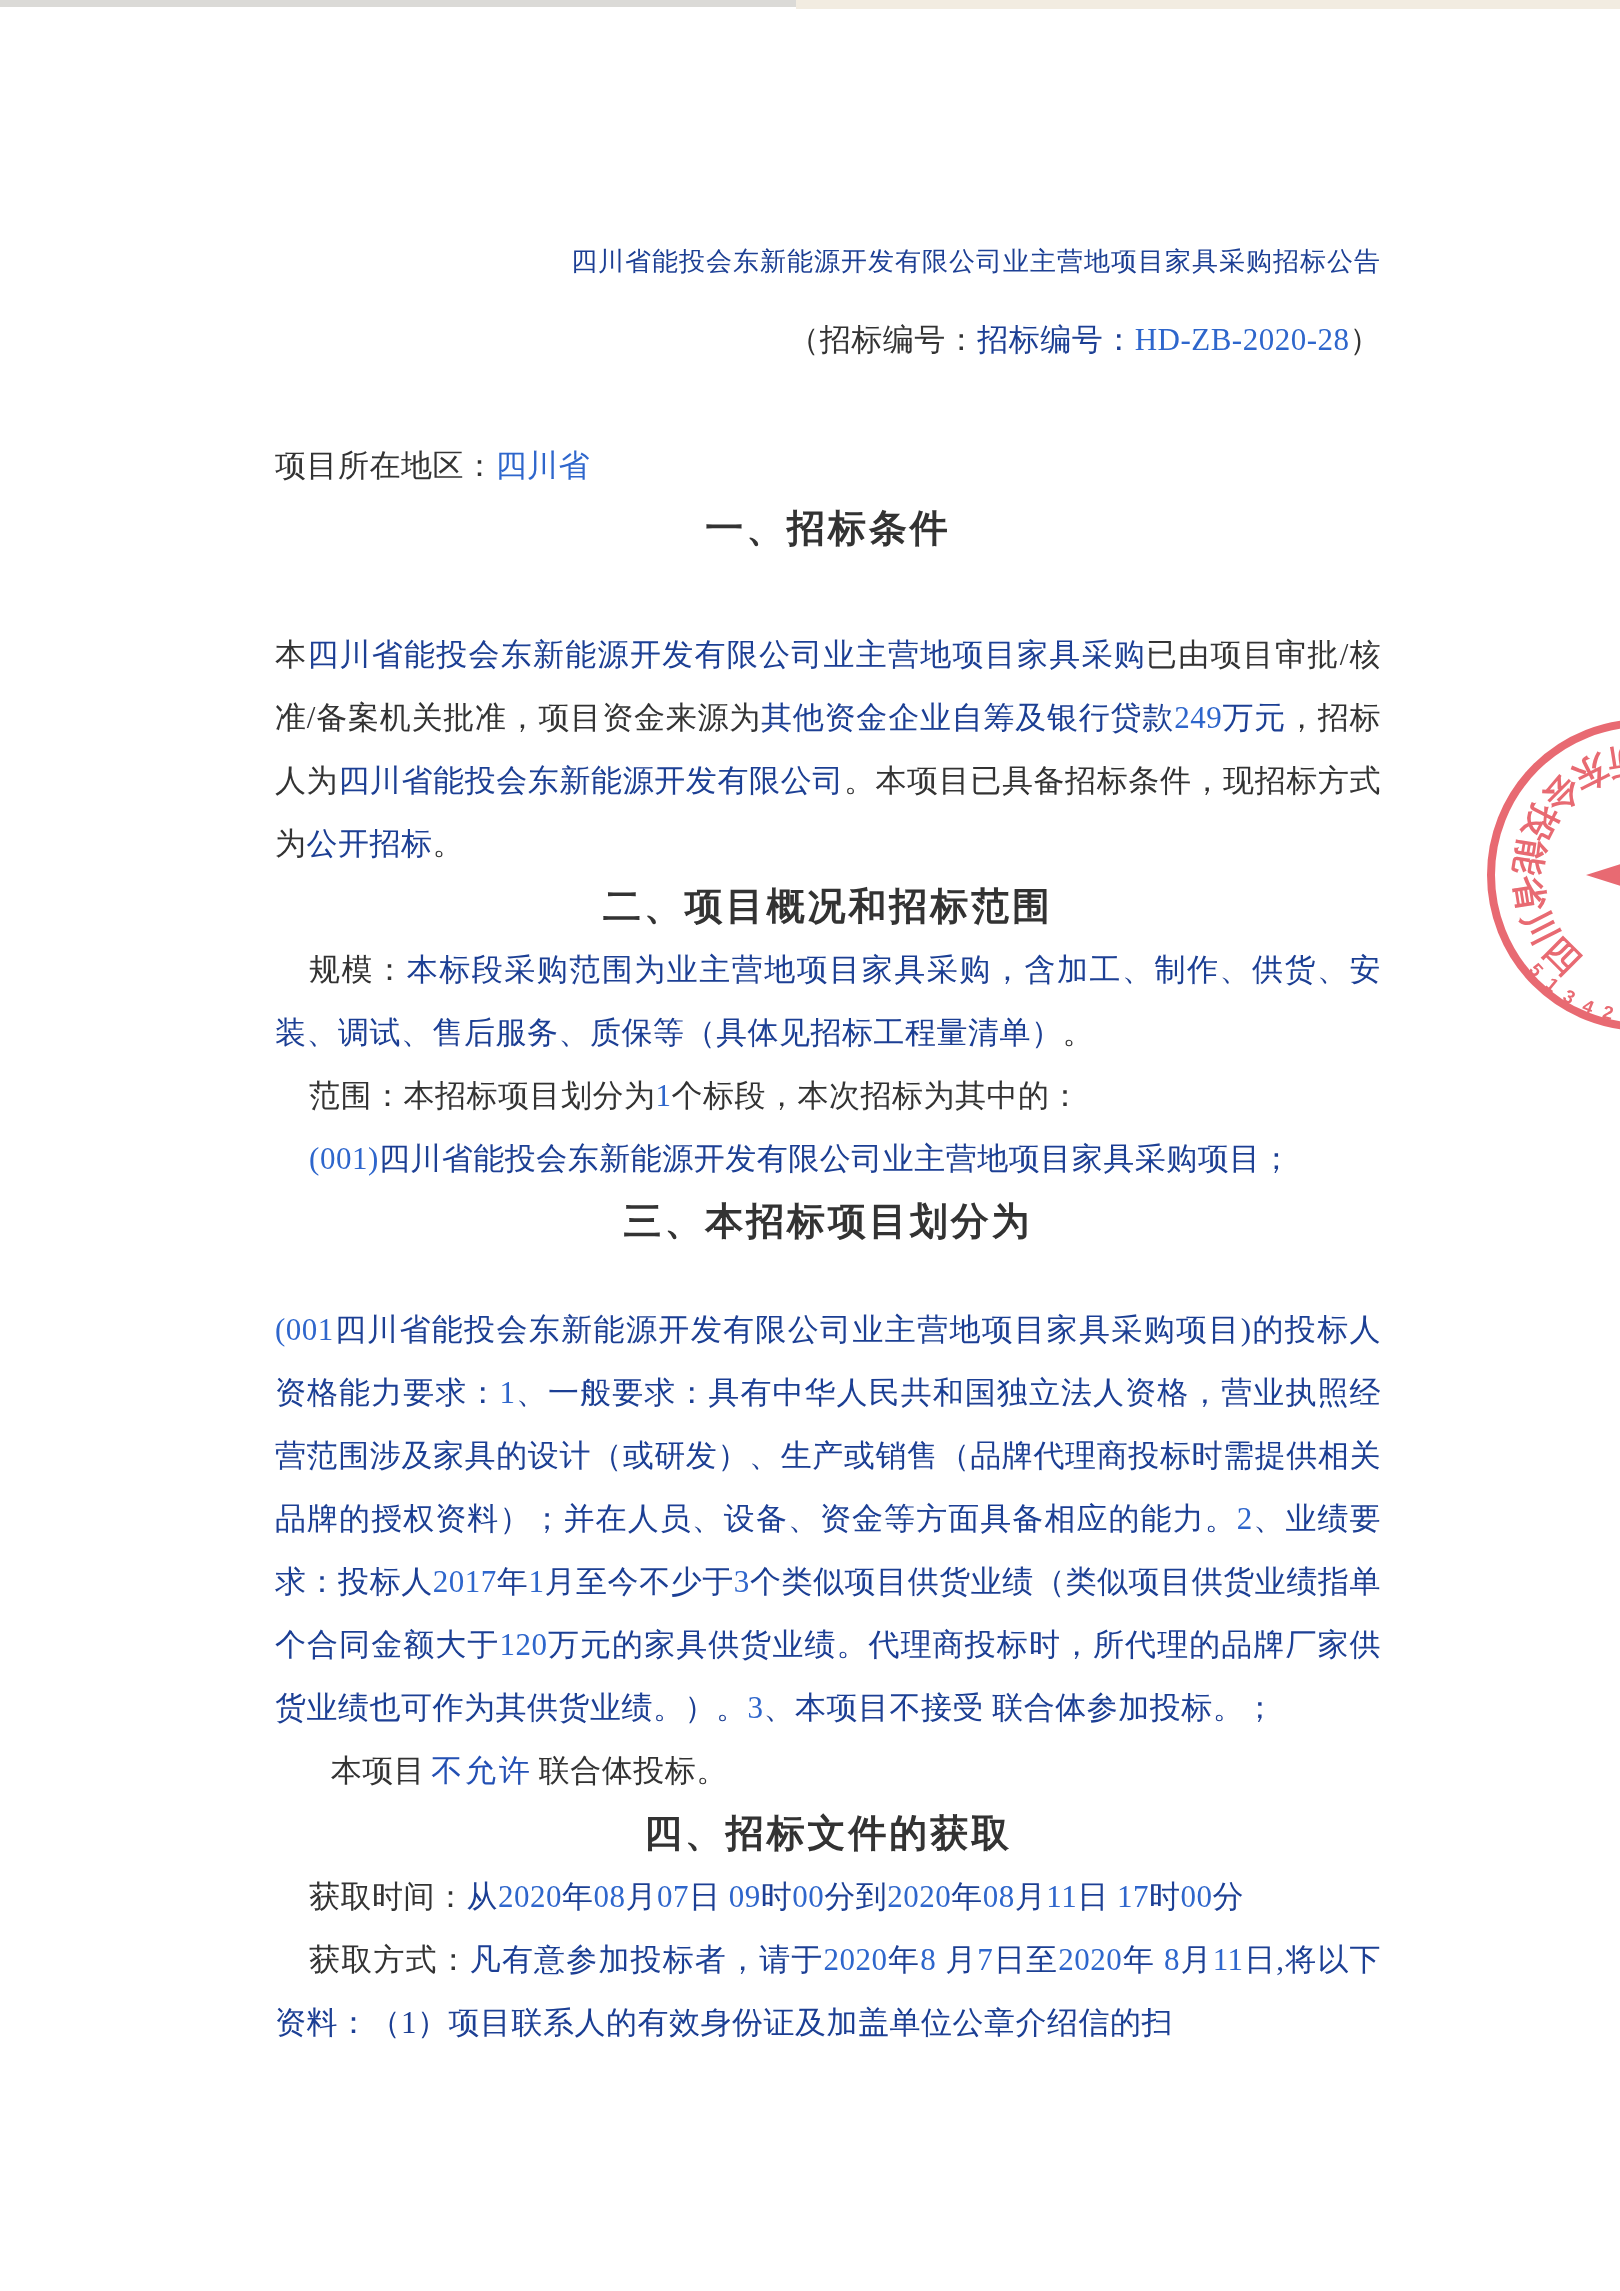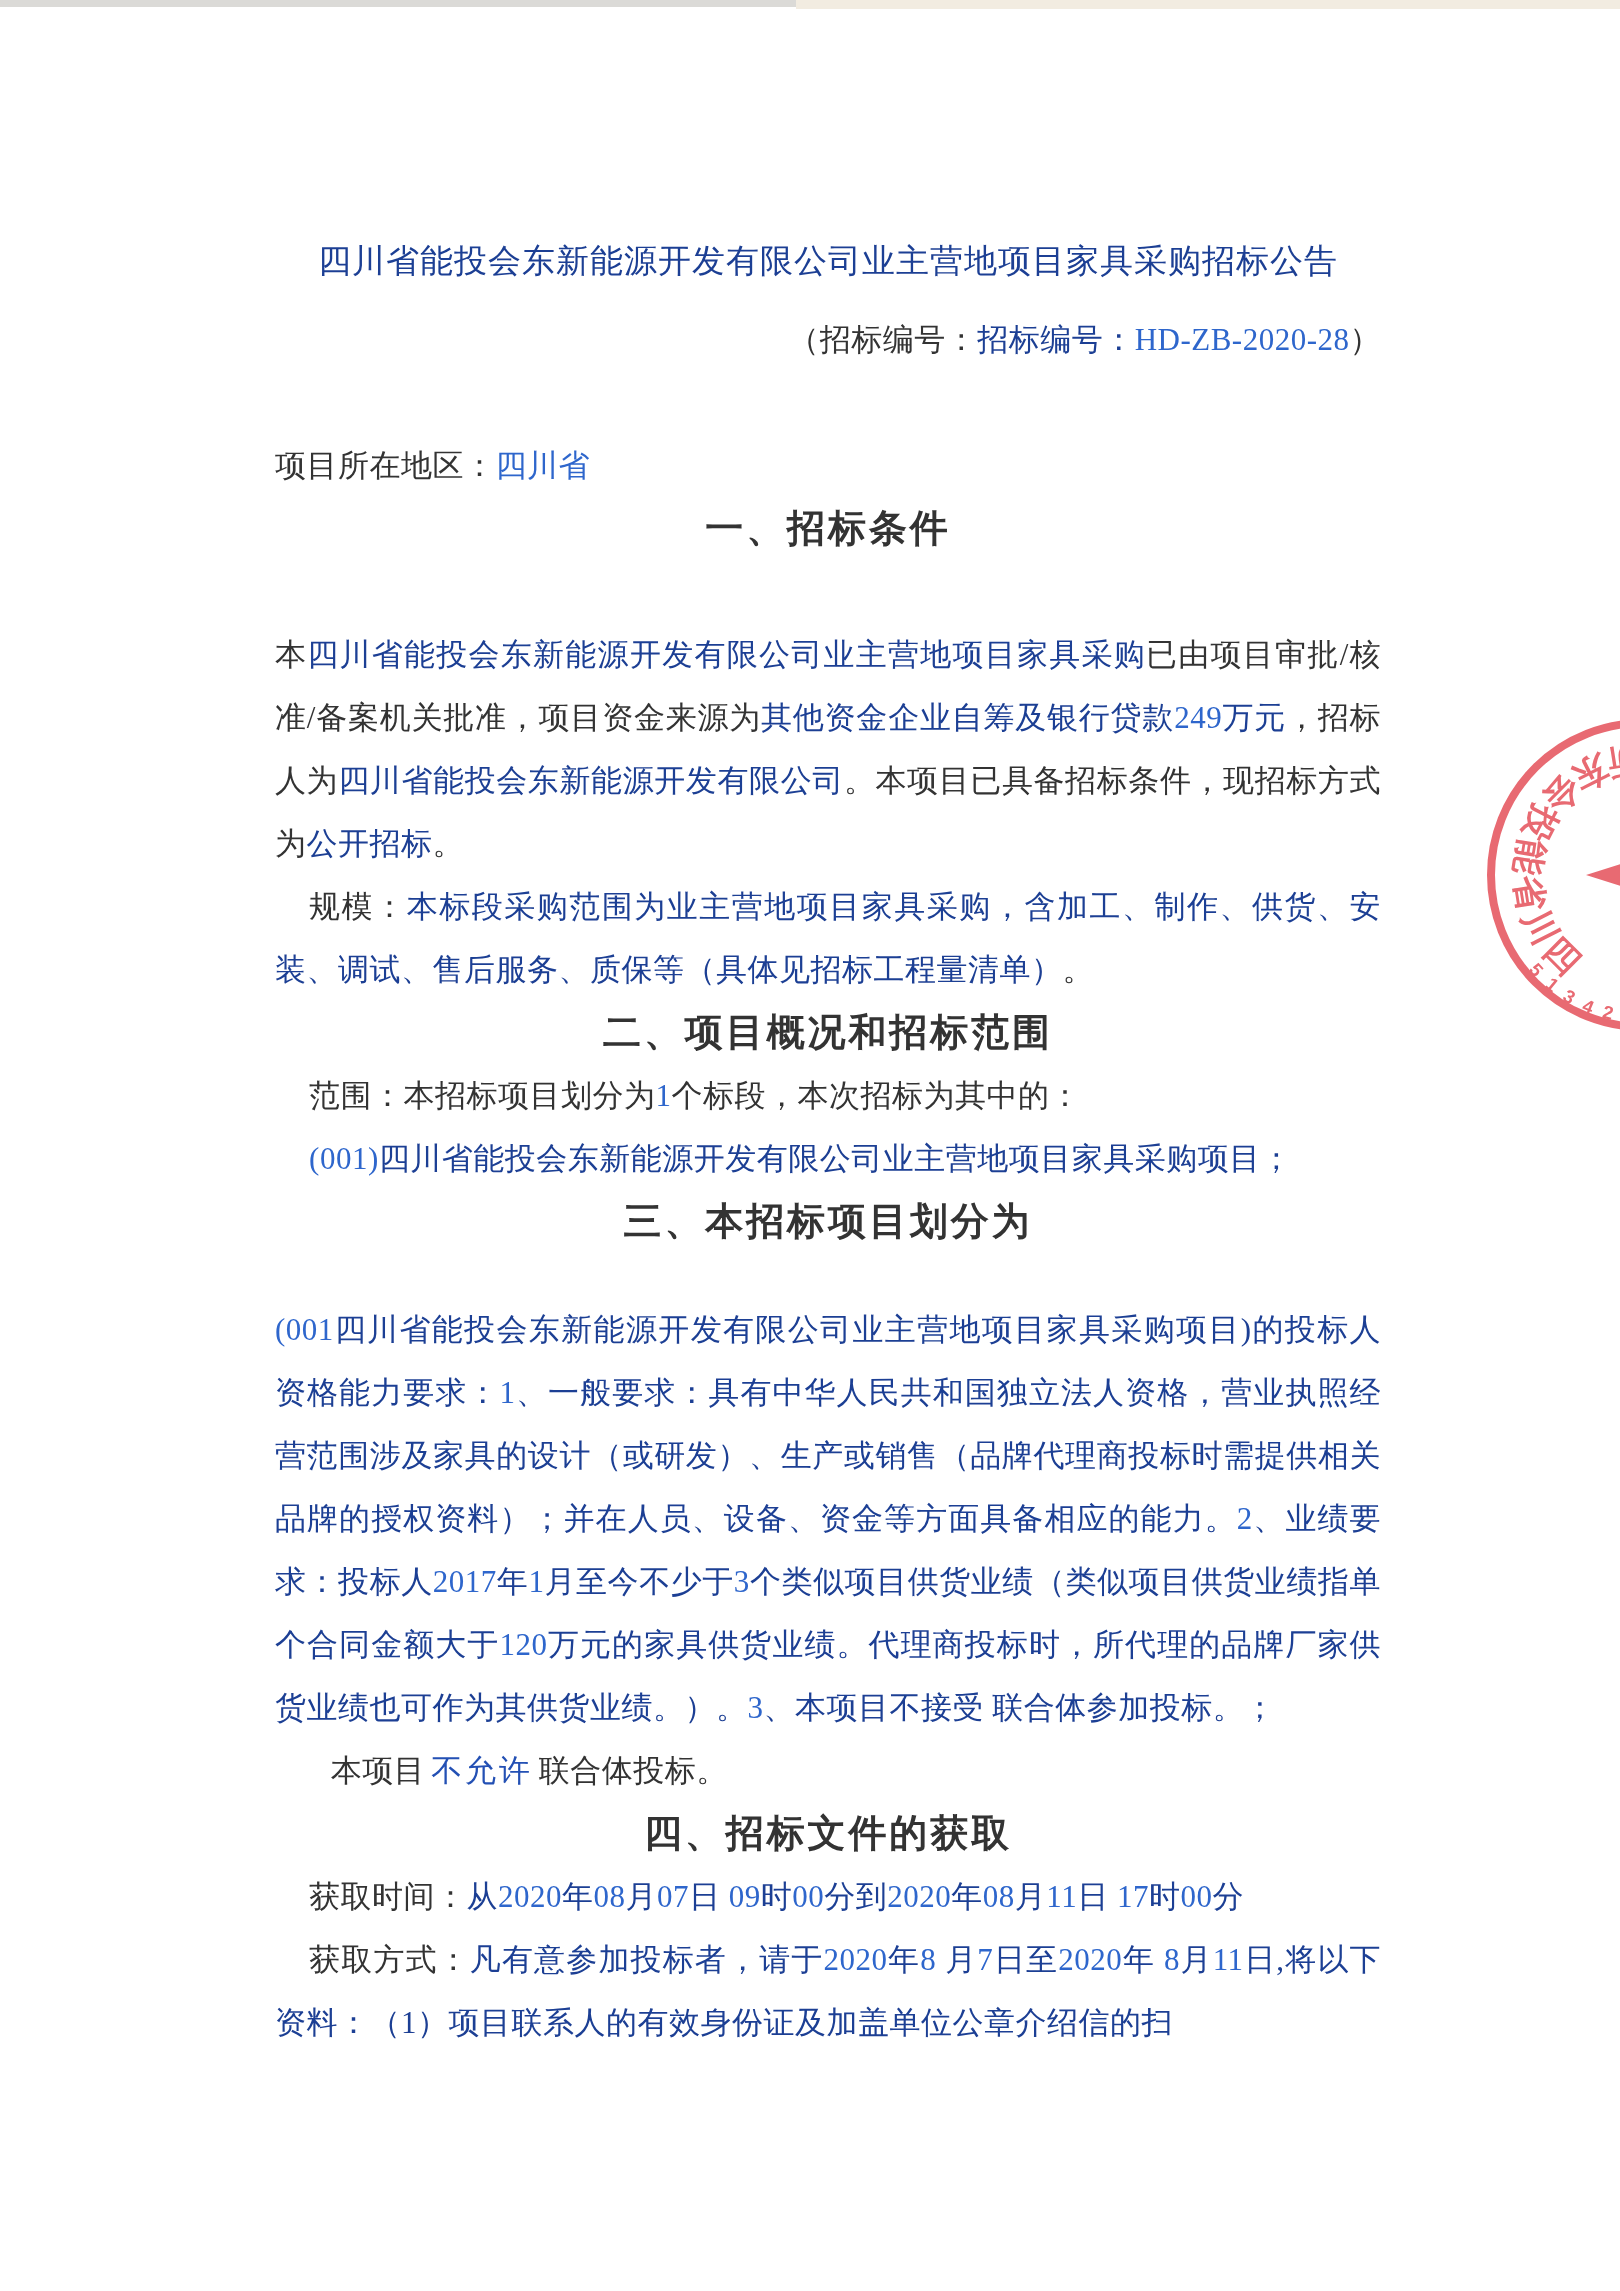--- a/index.html
+++ b/index.html
@@ -16,22 +16,22 @@
   .doc{position:absolute;left:275px;top:231px;width:1106px;}
   .para{
     margin:0;
     font-size:31px;
     line-height:63px;
     letter-spacing:0.5px;
     text-align:justify;
     color:var(--ink-black,#333);
   }
   .title{
-    text-align:center;
-    font-size:33px;
+    text-align:right;
+    font-size:26px;
     line-height:61px;
     letter-spacing:1px;
   }
   .subtitle{text-align:right;margin-top:15.7px;}
   .heading{
     font-family:"Liberation Sans","DejaVu Sans",sans-serif;
     font-weight:bold;
     font-size:38px;
     letter-spacing:2.9px;
     color:#1a1a1a;
@@ -75,22 +75,22 @@
 
 <div class="top-strip-left"></div>
 <div class="top-strip-right"></div>
 
 <div class="doc">
     <p class="para title"><span class="seg-n">四川省能投会东新能源开发有限公司业主营地项目家具采购招标公告</span></p>
     <p class="para subtitle"><span class="seg-k">（招标编号：</span><span class="seg-n">招标编号：</span><span class="seg-b">HD-ZB-2020-28</span><span class="seg-k">）</span></p>
     <p class="para gap-a"><span class="seg-k">项目所在地区：</span><span class="seg-b">四川省</span></p>
     <p class="para heading"><span class="seg-k">一、招标条件</span></p>
     <p class="para gap-a"><span class="seg-k">本</span><span class="seg-n">四川省能投会东新能源开发有限公司业主营地项目家具采购</span><span class="seg-k">已由项目审批/核准/备案机关批准，项目资金来源为</span><span class="seg-n">其他资金企业自筹及银行贷款</span><span class="seg-b">249</span><span class="seg-n">万元</span><span class="seg-k">，招标人为</span><span class="seg-n">四川省能投会东新能源开发有限公司</span><span class="seg-k">。本项目已具备招标条件，现招标方式为</span><span class="seg-n">公开招标</span><span class="seg-k">。</span></p>
+    <p class="para heading"><span class="seg-k">二、项目概况和招标范围</span></p>
     <p class="para indent"><span class="seg-k">规模：</span><span class="seg-n">本标段采购范围为业主营地项目家具采购，含加工、制作、供货、安装、调试、售后服务、质保等（具体见招标工程量清单）</span><span class="seg-k">。</span></p>
-    <p class="para heading"><span class="seg-k">二、项目概况和招标范围</span></p>
     <p class="para indent"><span class="seg-k">范围：本招标项目划分为</span><span class="seg-b">1</span><span class="seg-k">个标段，本次招标为其中的：</span></p>
     <p class="para indent"><span class="seg-b">(001)</span><span class="seg-n">四川省能投会东新能源开发有限公司业主营地项目家具采购项目；</span></p>
     <p class="para heading"><span class="seg-k">三、本招标项目划分为</span></p>
     <p class="para gap-b"><span class="seg-b">(001</span><span class="seg-n">四川省能投会东新能源开发有限公司业主营地项目家具采购项目)的投标人资格能力要求：</span><span class="seg-b">1</span><span class="seg-n">、一般要求：具有中华人民共和国独立法人资格，营业执照经营范围涉及家具的设计（或研发）、生产或销售（品牌代理商投标时需提供相关品牌的授权资料）；并在人员、设备、资金等方面具备相应的能力。</span><span class="seg-b">2</span><span class="seg-n">、业绩要求：投标人</span><span class="seg-b">2017</span><span class="seg-n">年</span><span class="seg-b">1</span><span class="seg-n">月至今不少于</span><span class="seg-b">3</span><span class="seg-n">个类似项目供货业绩（类似项目供货业绩指单个合同金额大于</span><span class="seg-b">120</span><span class="seg-n">万元的家具供货业绩。代理商投标时，所代理的品牌厂家供货业绩也可作为其供货业绩。）。</span><span class="seg-b">3</span><span class="seg-n">、本项目不接受 联合体参加投标。；</span></p>
     <p class="para indent-lg"><span class="seg-k">本项目</span><span class="seg-i">不允许</span><span class="seg-k">联合体投标。</span></p>
     <p class="para heading"><span class="seg-k">四、招标文件的获取</span></p>
     <p class="para indent"><span class="seg-k">获取时间：</span><span class="seg-n">从</span><span class="seg-b">2020</span><span class="seg-n">年</span><span class="seg-b">08</span><span class="seg-n">月</span><span class="seg-b">07</span><span class="seg-n">日 </span><span class="seg-b">09</span><span class="seg-n">时</span><span class="seg-b">00</span><span class="seg-n">分到</span><span class="seg-b">2020</span><span class="seg-n">年</span><span class="seg-b">08</span><span class="seg-n">月</span><span class="seg-b">11</span><span class="seg-n">日 </span><span class="seg-b">17</span><span class="seg-n">时</span><span class="seg-b">00</span><span class="seg-n">分</span></p>
     <p class="para indent"><span class="seg-k">获取方式：</span><span class="seg-n">凡有意参加投标者，请于</span><span class="seg-b">2020</span><span class="seg-n">年</span><span class="seg-b">8 </span><span class="seg-n">月</span><span class="seg-b">7</span><span class="seg-n">日至</span><span class="seg-b">2020</span><span class="seg-n">年 </span><span class="seg-b">8</span><span class="seg-n">月</span><span class="seg-b">11</span><span class="seg-n">日,将以下资料：（1）项目联系人的有效身份证及加盖单位公章介绍信的扫</span></p>
   </div>
 

